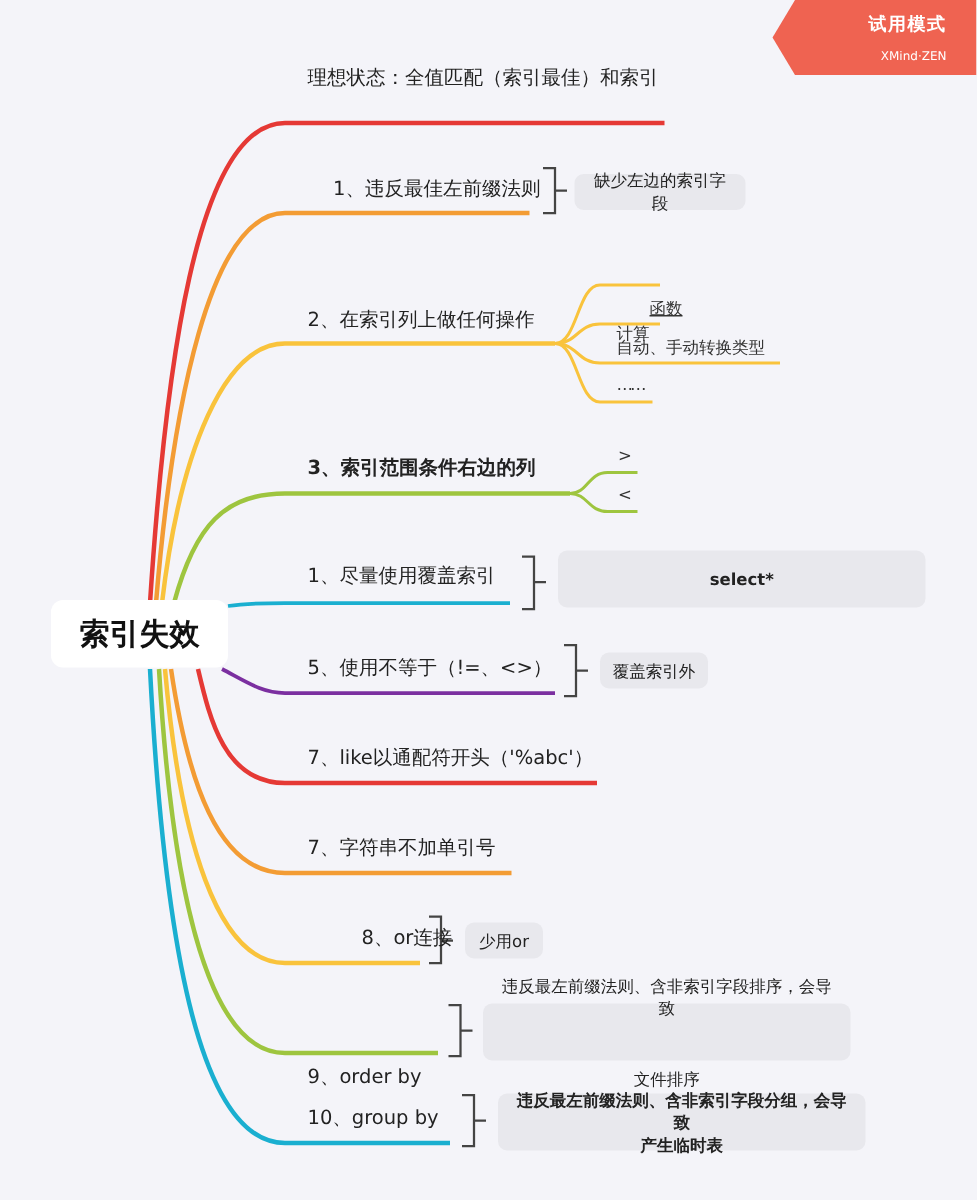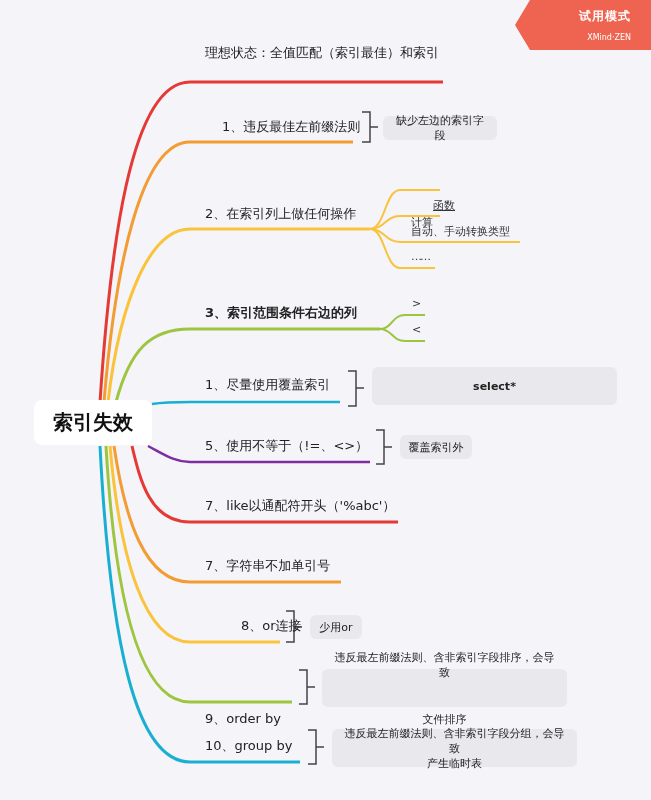--- a/index.html
+++ b/index.html
@@ -110,16 +110,16 @@
 <div class="lbl" style="left:205px; top:617px;margin-left:36px;">8、or连接</div>
 <div class="note" style="left:310px; top:615px; width:52px; height:24px;">少用or</div>
 
 <div class="lbl" style="left:205px; top:710px;">9、order by</div>
 <div class="note" style="left:322px; top:669px; width:245px; height:38px; flex-direction:column;gap:32px;">
   <div>违反最左前缀法则、含非索引字段排序，会导致</div>
   <div>文件排序</div>
 </div>
 
 <div class="lbl" style="left:205px; top:737px;">10、group by</div>
-<div class="note" style="left:332px; top:729px; width:245px; height:38px; flex-direction:column;">
+<div class="note" style="left:332px; top:729px; width:245px; height:38px; flex-direction:column;font-weight:bold;">
   <div>违反最左前缀法则、含非索引字段分组，会导致</div>
   <div>产生临时表</div>
 </div>
 
 </body></html>

